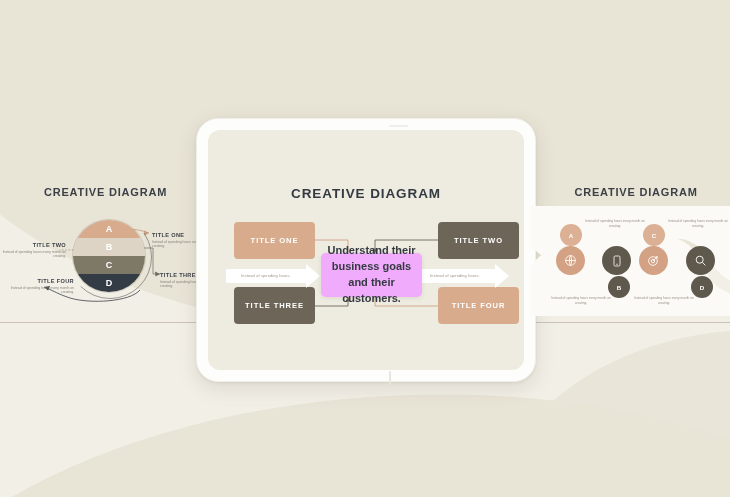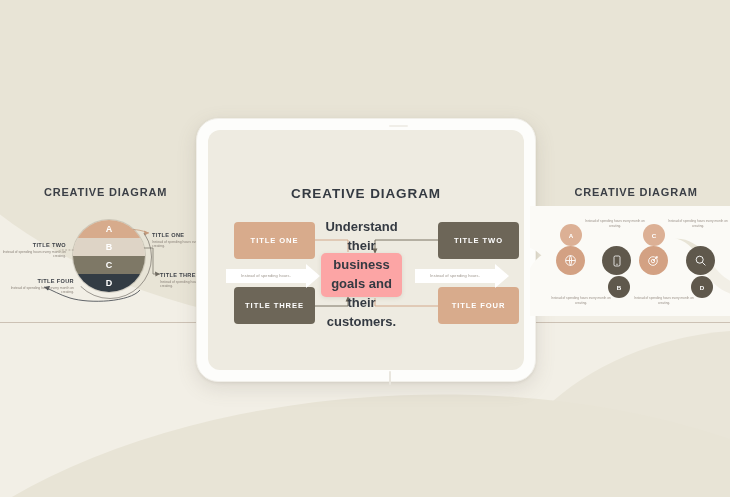--- a/index.html
+++ b/index.html
@@ -112,26 +112,26 @@
     color:#ffffff;font-size:7.6px;font-weight:bold;letter-spacing:.9px;
   }
   .ct-box.tan{background:#d8ab8c;}
   .ct-box.dark{background:#6d6658;}
   .ct-b1{left:26px;top:92px;}
   .ct-b2{left:230px;top:92px;}
   .ct-b3{left:26px;top:157px;}
   .ct-b4{left:230px;top:157px;}
 
   .ct-center{
-    position:absolute;left:113px;top:123px;width:81px;height:44px;
-    background:#fca5a5;border-radius:5px;
+    position:absolute;left:113px;top:123px;width:101px;height:44px;
+    background:#f0abfc;border-radius:5px;
     box-shadow:0 1px 4px rgba(120,110,95,.16);
     display:flex;align-items:center;justify-content:center;
     text-align:center;
-    font-size:13px;font-weight:bold;line-height:1.45;color:#343a42;
+    font-size:11px;font-weight:bold;line-height:1.45;color:#343a42;
     padding:0 4px;box-sizing:border-box;z-index:3;
   }
 
   .ct-arrow{
     position:absolute;top:133px;height:25px;z-index:2;
     display:flex;align-items:center;
   }
   .ct-arrow .body{
     height:14px;background:#ffffff;display:flex;align-items:center;
     justify-content:center;

